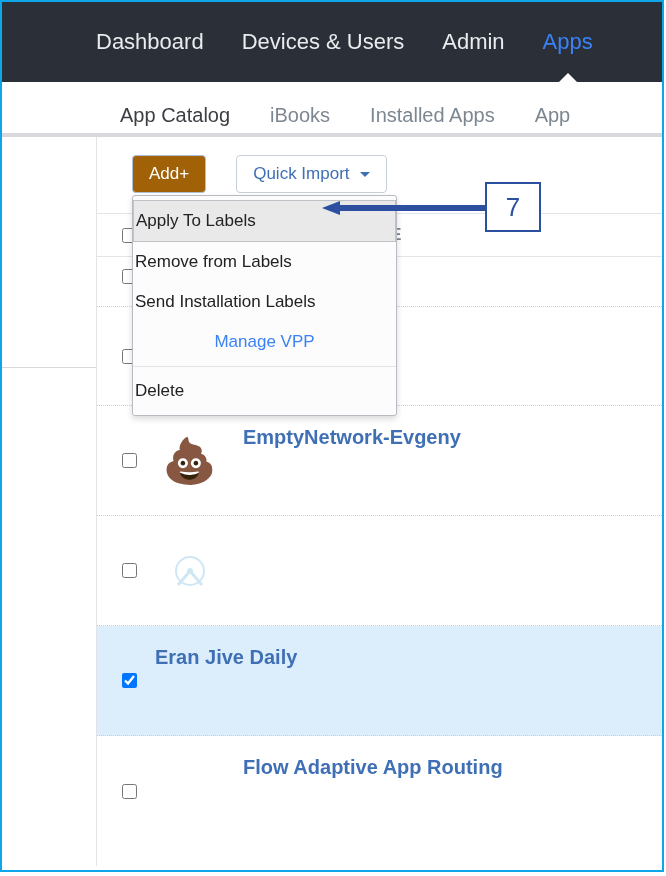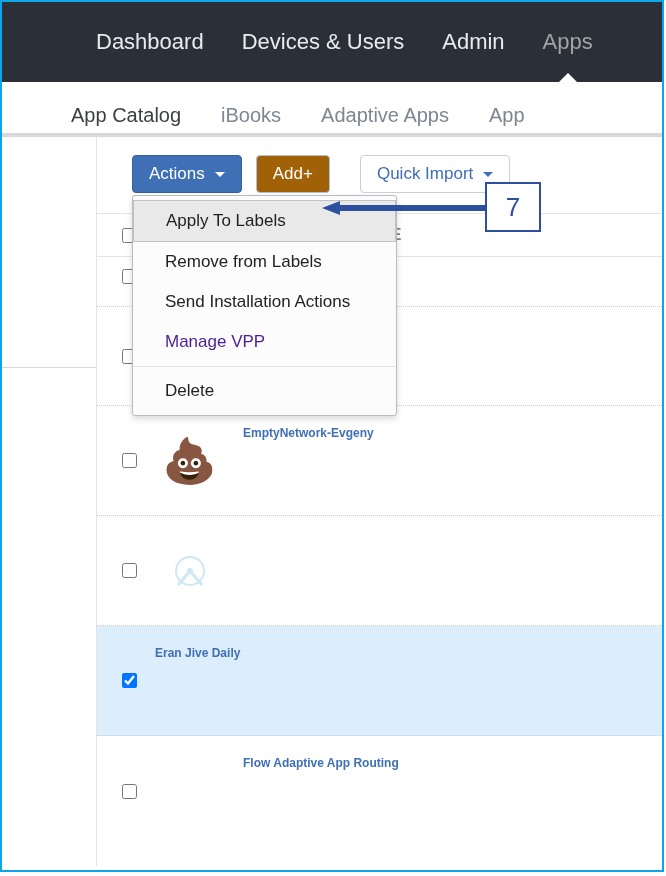--- a/index.html
+++ b/index.html
@@ -33,42 +33,42 @@
     color: #e9ebee;
     font-size: 22px;
     padding: 0 14px;
     height: 100%;
     display: flex;
     align-items: center;
     position: relative;
     cursor: pointer;
   }
   .topnav-item.active {
-    color: #a3a3a3;
+    color: #3b82f6;
   }
   .topnav-item.active::after {
     content: "";
     position: absolute;
     bottom: -1px;
     left: 50%;
     transform: translateX(-50%);
     width: 0; height: 0;
     border-left: 10px solid transparent;
     border-right: 10px solid transparent;
     border-bottom: 10px solid #fff;
   }
 
   
   .subnav {
     height: 55px;
     background: #fff;
     border-bottom: 4px solid #d7d9dc;
     display: flex;
     align-items: flex-end;
-    padding-left: 69px;
+    padding-left: 118px;
     gap: 40px;
     font-size: 20px;
     color: #7d8791;
   }
   .subnav-item {
     padding-bottom: 6px;
     cursor: pointer;
   }
   .subnav-item.active { color: #3b3f44; }
 
@@ -145,31 +145,31 @@
     left: 35px;
     width: 265px;
     background: #fcfcfc;
     border: 1px solid #b8bcc2;
     border-radius: 3px;
     box-shadow: 0 3px 6px rgba(0,0,0,0.15);
     z-index: 20;
     padding: 4px 0;
   }
   .dd-item {
-    padding: 10px 32px;
+    padding: 10px 2px;
     font-size: 17px;
     color: #222;
     cursor: pointer;
   }
   .dd-item.highlight {
     background: #e9e9e9;
     border: 1px solid #bfc3c8;
     margin: 0;
   }
-  .dd-item.disabled { color: #4c1d95; cursor: default; }
+  .dd-item.disabled { color: #3b82f6; cursor: default; text-align: center; }
   .dd-divider { height: 1px; background: #e2e4e7; margin: 4px 0; }
 
   
   .table-header {
     margin-top: 20px;
     padding: 12px 20px 12px 25px;
     font-size: 16px;
     font-weight: 700;
     color: #7d8791;
     border-top: 1px solid #e2e4e7;
@@ -199,21 +199,21 @@
   .row .icon {
     width: 70px; height: 70px;
     border-radius: 12px;
     flex-shrink: 0;
     display:flex; align-items:center; justify-content:center;
     font-size: 44px;
     background:#fff;
   }
   .row .appname {
     color: #3f6fb5;
-    font-size: 12px;
+    font-size: 20px;
     font-weight: 600;
     cursor: pointer;
     align-self: flex-start;
     margin-top: 6px;
   }
   .row.first .appname { margin-top: 0; }
 
   .icon-dkb { color:#3f6fb5; font-weight:700; font-size:22px; letter-spacing:2px;}
   .icon-poop { font-size:52px; }
   .icon-ios {
@@ -264,47 +264,43 @@
 <div class="topnav">
   <div class="topnav-item">Dashboard</div>
   <div class="topnav-item">Devices &amp; Users</div>
   <div class="topnav-item">Admin</div>
   <div class="topnav-item active">Apps</div>
 </div>
 
 <div class="subnav">
   <div class="subnav-item active">App Catalog</div>
   <div class="subnav-item">iBooks</div>
-  <div class="subnav-item">Adaptive Apps</div>
+  <div class="subnav-item">Installed Apps</div>
   <div class="subnav-item">App </div>
 </div>
 
 <div class="content">
   <div class="leftcol"></div>
 
   <div class="maincol">
 
     <div class="toolbar">
-      <div class="btn btn-primary">
-        <span>Actions</span>
-        <span class="caret"></span>
-      </div>
       <div class="btn btn-disabled">
         <span>Add+</span>
       </div>
       <div class="btn btn-outline">
         <span>Quick Import</span>
         <span class="caret"></span>
       </div>
     </div>
 
     <div class="dropdown">
       <div class="dd-item highlight">Apply To Labels</div>
       <div class="dd-item">Remove from Labels</div>
-      <div class="dd-item">Send Installation Actions</div>
+      <div class="dd-item">Send Installation Labels</div>
       <div class="dd-item disabled">Manage VPP</div>
       <div class="dd-divider"></div>
       <div class="dd-item">Delete</div>
     </div>
 
     <div class="anno-box">7</div>
     <svg class="anno-arrow" viewBox="0 0 165 14">
       <line x1="15" y1="7" x2="165" y2="7" stroke="#2d4fa0" stroke-width="6"></line>
       <polygon points="0,7 18,0 18,14" fill="#2d4fa0"></polygon>
     </svg>

